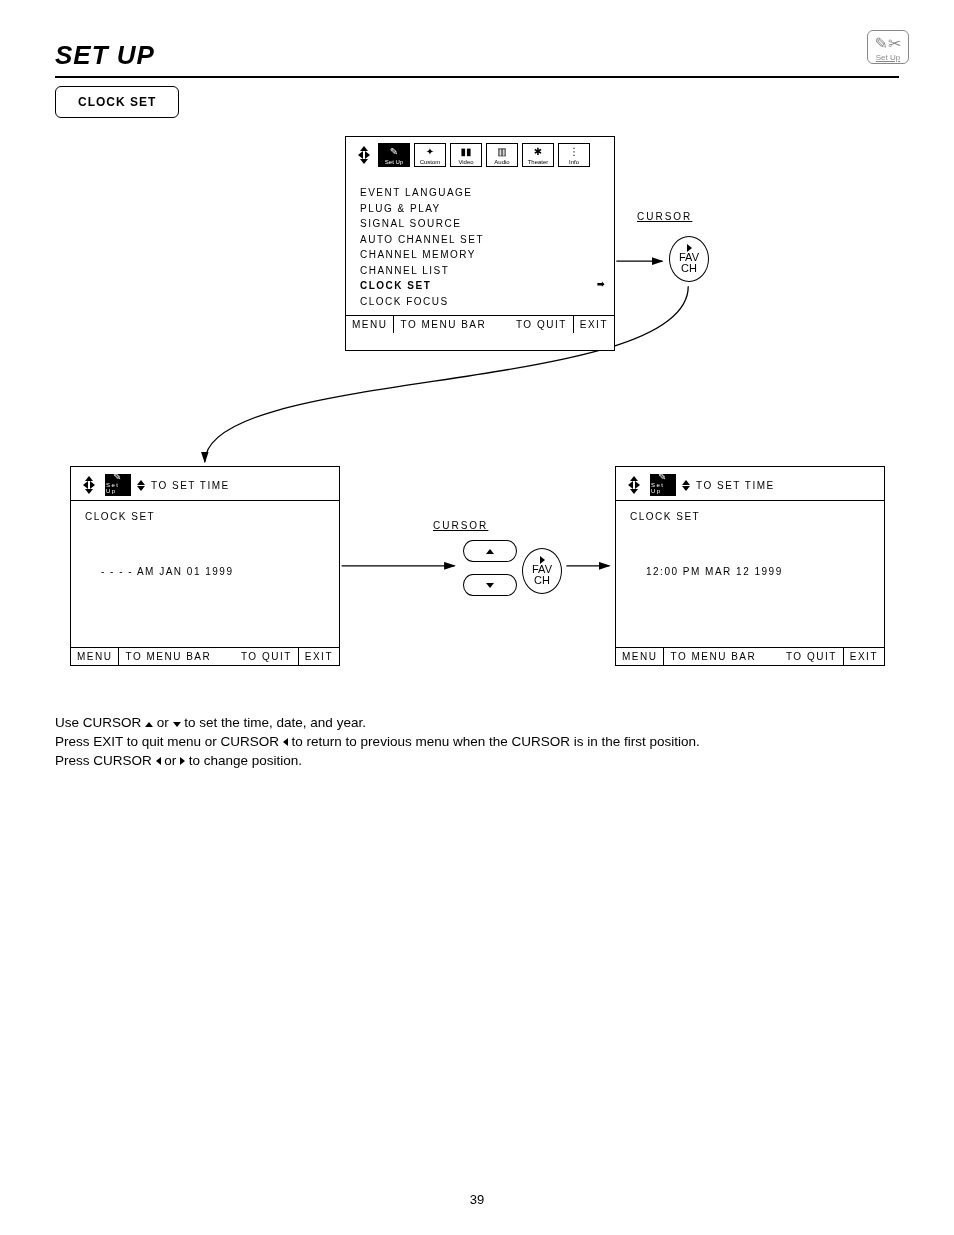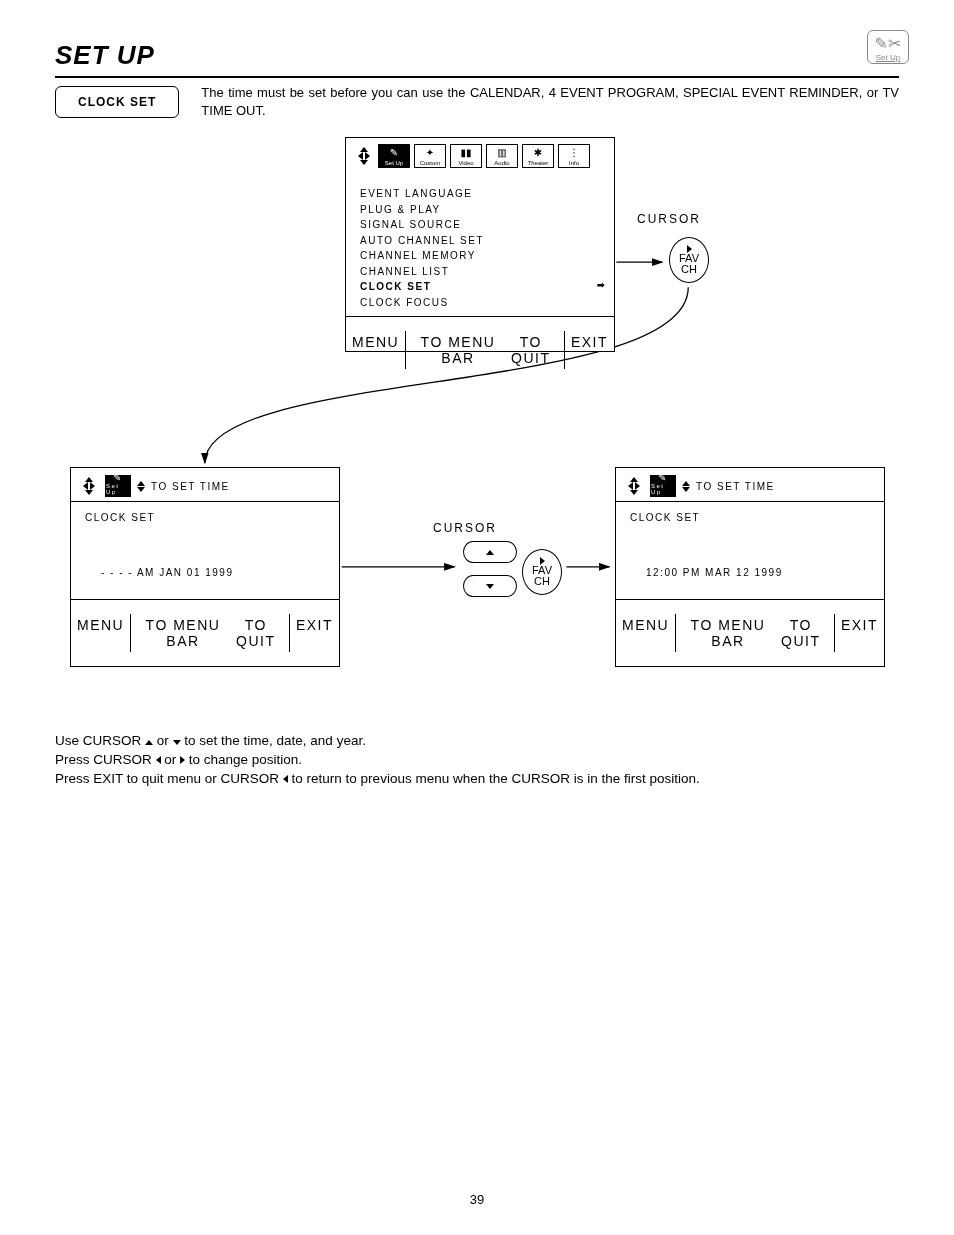--- a/index.html
+++ b/index.html
@@ -86,23 +86,23 @@
     padding: 14px 14px 6px;
     font-size: 10px;
     letter-spacing: 1.5px;
     line-height: 1.55;
   }
   .menu-list .sel { font-weight: bold; position: relative;}
   .menu-list .sel::after { content: "➡"; position: absolute; right: -6px; font-size: 9px;}
   .footer-bar {
     border-top: 1px solid #000;
     display: flex;
-    font-size: 14px;
+    font-size: 10px;
     letter-spacing: 1.5px;
-    padding: 17px 6px;
+    padding: 3px 6px;
     text-align: center;
   }
   .footer-bar .sep { border-left: 1px solid #000; margin: -3px 6px; }
   .footer-bar .spacer { flex: 1; }
 
   .set-time-row {
     display: flex; gap: 6px; align-items: center;
     padding: 6px 8px 3px;
     font-size: 10px; letter-spacing: 1.5px;
   }
@@ -110,22 +110,23 @@
   .clock-body {
     padding: 10px 14px;
     font-size: 10px; letter-spacing: 1.5px;
   }
   .clock-body .t1 { margin-bottom: 4px;}
   .clock-body .t2 { padding-left: 16px; margin-top: 44px;}
 
   
   .cursor-label {
     position: absolute;
-    font-size: 12px;
+    font-size: 10px;
     letter-spacing: 2px;
+    text-decoration: underline;
   }
   .cursor-top-lbl { left: 582px; top: 75px; }
   .cursor-mid-lbl { left: 378px; top: 384px; }
   .tri {
     width: 0; height: 0; border-style: solid; display:inline-block;
   }
   .tri.up    { border-width: 0 6px 8px 6px; border-color: transparent transparent #000 transparent; }
   .tri.down  { border-width: 8px 6px 0 6px; border-color: #000 transparent transparent transparent; }
   .tri.left  { border-width: 6px 8px 6px 0; border-color: transparent #000 transparent transparent; }
   .tri.right { border-width: 6px 0 6px 8px; border-color: transparent transparent transparent #000; }
@@ -158,21 +159,21 @@
 
   
   svg.arrows {
     position: absolute;
     left: 0; top: 0;
     width: 100%; height: 100%;
     pointer-events: none;
   }
 
   .instructions {
-    margin-top: 35px;
+    margin-top: 18px;
     font-size: 13.5px;
     line-height: 1.4;
   }
   .page-num {
     position: absolute;
     left: 0; right: 0; bottom: 28px;
     text-align: center;
     font-size: 13px;
   }
 </style>
@@ -183,21 +184,20 @@
   <div class="page-title">SET UP</div>
 </div>
 <div class="corner-icon">
   <div class="ic">✎✂</div>
   <div class="lbl">Set Up</div>
 </div>
 <hr class="rule">
 
 <div class="intro-row">
   <div class="clock-set-box">CLOCK SET</div>
-  <div class="intro-text">The time must be set before you can use the CALENDAR, 4 EVENT PROGRAM, SPECIAL EVENT REMINDER, or TV TIME OUT.</div>
 </div>
 
 <div class="diagram">
 
   <svg class="arrows" viewBox="0 0 845 560">
     <defs>
       <marker id="ah" markerWidth="10" markerHeight="10" refX="8" refY="3" orient="auto">
         <path d="M0,0 L0,6 L9,3 z" fill="#000"></path>
       </marker>
     </defs>
@@ -359,20 +359,20 @@
     </div>
   </div>
 
 </div>
 
 <div class="instructions">
   <div>
     <span>Use CURSOR </span><span class="tri small up"></span><span> or </span><span class="tri small down"></span><span> to set the time, date, and year.</span>
   </div>
   <div>
+    <span>Press EXIT to quit menu or CURSOR </span><span class="tri small left"></span><span> to return to previous menu when the CURSOR is in the first position.</span>
+  </div>
+  <div>
     <span>Press CURSOR </span><span class="tri small left"></span><span> or </span><span class="tri small right"></span><span> to change position.</span>
   </div>
-  <div>
-    <span>Press EXIT to quit menu or CURSOR </span><span class="tri small left"></span><span> to return to previous menu when the CURSOR is in the first position.</span>
-  </div>
 </div>
 
 <div class="page-num">39</div>
 
 </body></html>

